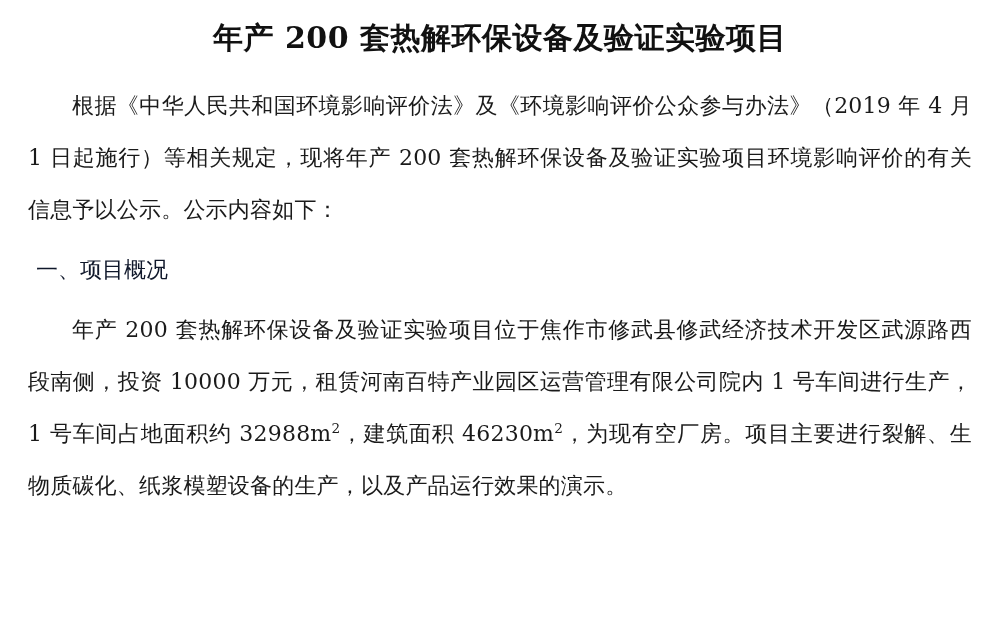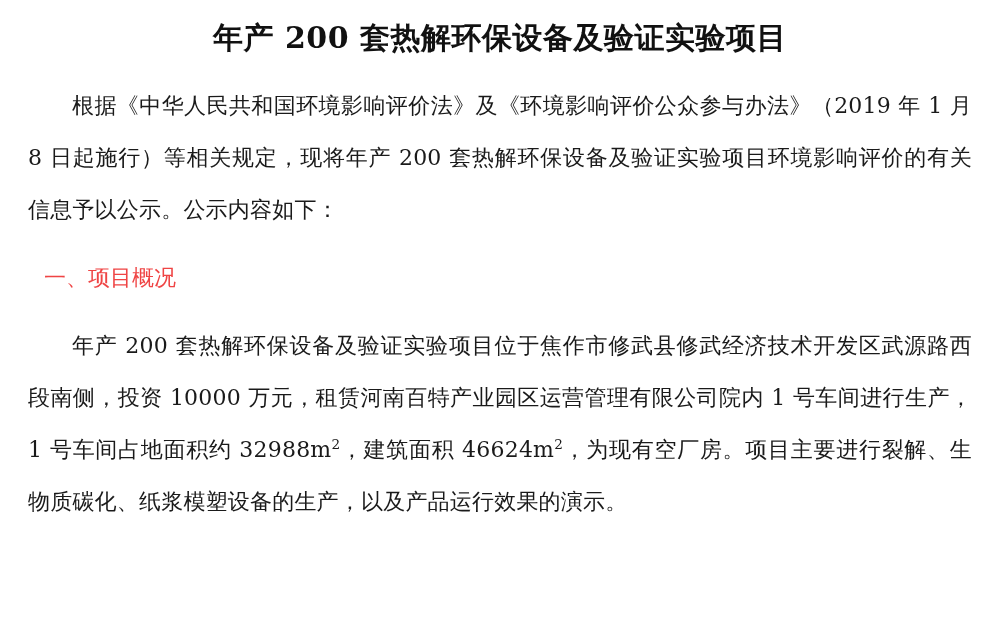--- a/index.html
+++ b/index.html
@@ -44,40 +44,40 @@
     text-justify: inter-ideograph;
     color: #1a1a1a;
     letter-spacing: 0.2px;
   }
   p.indent {
     text-indent: 2em;
   }
   .section-heading {
     font-size: 22px;
     line-height: 52px;
-    margin: 16px;
-    color: #ef4444;
+    margin: 8px;
+    color: #0f172a;
   }
   sup {
     font-size: 0.62em;
     vertical-align: super;
     line-height: 0;
   }
 </style>
 </head>
 <body>
 
 <div class="page">
 
   <h1 class="doc-title">
     <span>年产 200 套热解环保设备及验证实验项目</span>
   </h1>
 
   <div class="body-text">
 
-    <p class="para indent">根据《中华人民共和国环境影响评价法》及《环境影响评价公众参与办法》（2019 年 1 月 8 日起施行）等相关规定，现将年产 200 套热解环保设备及验证实验项目环境影响评价的有关信息予以公示。公示内容如下：</p>
+    <p class="para indent">根据《中华人民共和国环境影响评价法》及《环境影响评价公众参与办法》（2019 年 4 月 1 日起施行）等相关规定，现将年产 200 套热解环保设备及验证实验项目环境影响评价的有关信息予以公示。公示内容如下：</p>
 
     <p class="section-heading">一、项目概况</p>
 
-    <p class="para indent"><span>年产 200 套热解环保设备及验证实验项目位于焦作市修武县修武经济技术开发区武源路西段南侧，投资 10000 万元，租赁河南百特产业园区运营管理有限公司院内 1 号车间进行生产，1 号车间占地面积约 32988m</span><sup>2</sup><span>，建筑面积 46624m</span><sup>2</sup><span>，为现有空厂房。项目主要进行裂解、生物质碳化、纸浆模塑设备的生产，以及产品运行效果的演示。</span></p>
+    <p class="para indent"><span>年产 200 套热解环保设备及验证实验项目位于焦作市修武县修武经济技术开发区武源路西段南侧，投资 10000 万元，租赁河南百特产业园区运营管理有限公司院内 1 号车间进行生产，1 号车间占地面积约 32988m</span><sup>2</sup><span>，建筑面积 46230m</span><sup>2</sup><span>，为现有空厂房。项目主要进行裂解、生物质碳化、纸浆模塑设备的生产，以及产品运行效果的演示。</span></p>
 
   </div>
 </div>
 
 </body></html>

